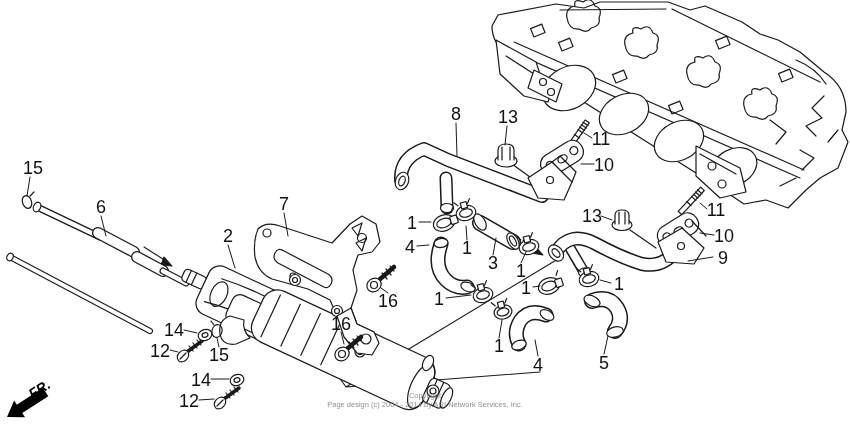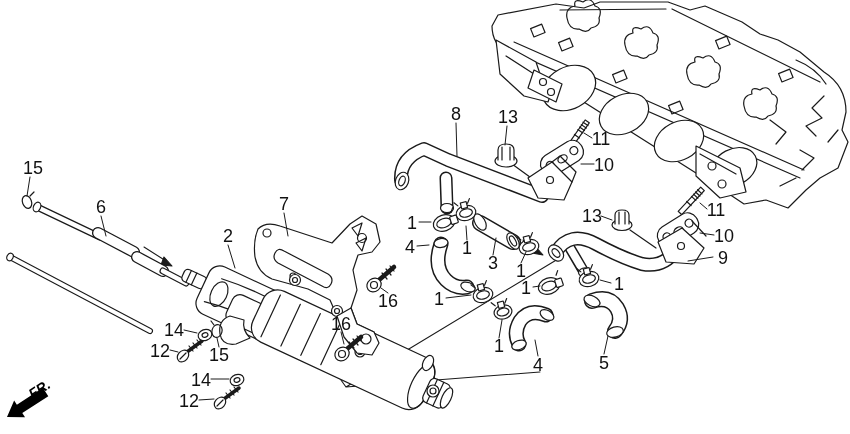--- a/index.html
+++ b/index.html
@@ -370,14 +370,18 @@
 <div class="co" style="left:174px;top:330px">14</div>
 <div class="co" style="left:160px;top:351px">12</div>
 <div class="co" style="left:219px;top:355px">15</div>
 <div class="co" style="left:201px;top:380px">14</div>
 <div class="co" style="left:189px;top:401px">12</div>
 <div class="co" style="left:388px;top:301px">16</div>
 <div class="co" style="left:341px;top:324px">16</div>
 
 <div id="fr-label">FR.</div>
 
-
+<div id="footer">
+  <div>Copyright</div>
+  <div>Page design (c) 2004 - 2014 by ARI Network Services, Inc.</div>
 </div>
 
+</div>
+
 </body></html>

